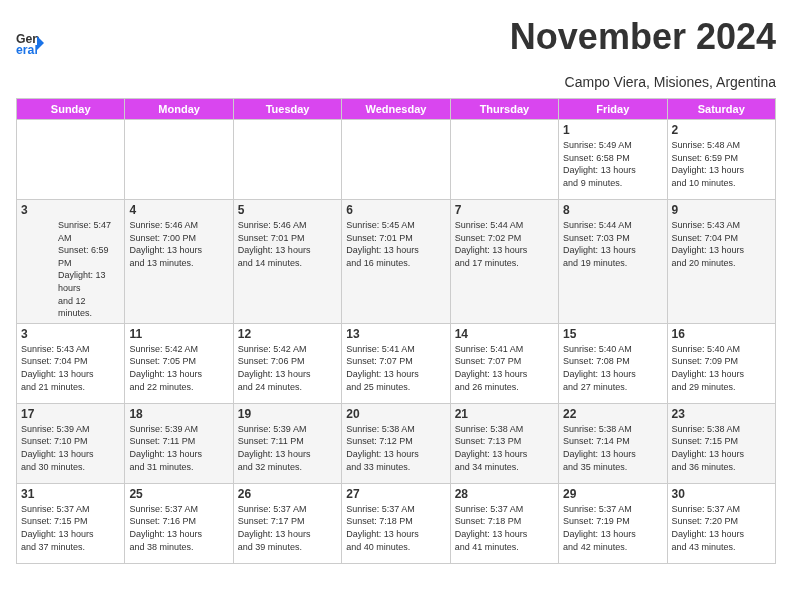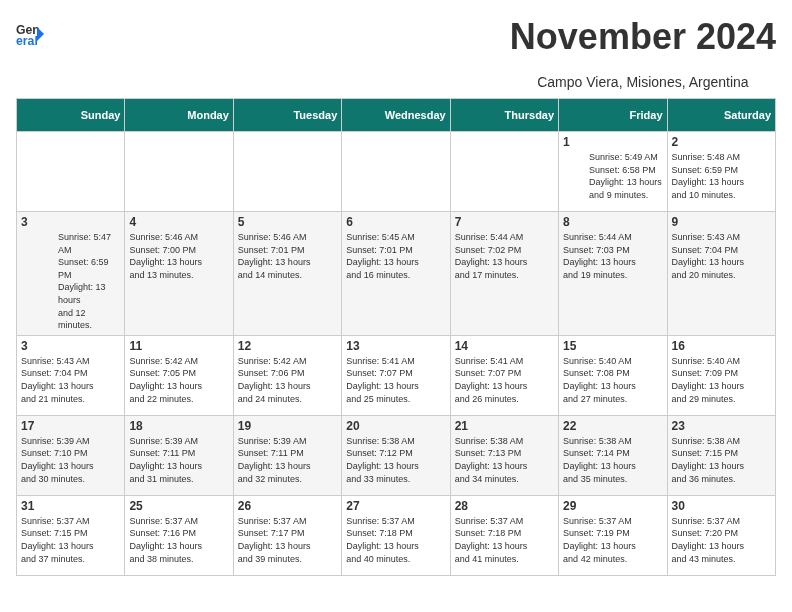--- a/index.html
+++ b/index.html
@@ -12,61 +12,61 @@
     }
     .header-section {
       display: flex;
       align-items: flex-start;
       justify-content: space-between;
       margin-bottom: 8px;
     }
     .logo {
       display: flex;
       align-items: center;
-      margin-top: 4px;
+      margin-top: 13px;
     }
     .logo-text {
       font-size: 18px;
       font-weight: bold;
       color: #333;
       line-height: 1.1;
     }
     .logo-text span {
       color: #1a73e8;
     }
     .logo-icon {
       width: 28px;
       height: 28px;
       margin-right: 2px;
     }
     .title-section {
-      text-align: center;
+      text-align: right;
     }
     .month-title {
       font-size: 36px;
       font-weight: bold;
       color: #333;
     }
     .location-title {
       font-size: 14px;
       color: #333;
       margin-top: 16px;
     }
     table {
       width: 100%;
       border-collapse: collapse;
       table-layout: fixed;
     }
     thead th {
-      background-color: #0f766e;
+      background-color: #d946ef;
       color: #fff;
       font-size: 11px;
       font-weight: bold;
-      text-align: right;
-      padding: 10px 4px;
+      text-align: center;
+      padding: 4px 4px;
       border: 1px solid #ccc;
     }
     tbody td {
       border: 1px solid #ccc;
       vertical-align: top;
       padding: 3px 4px;
       font-size: 9px;
       color: #333;
       height: 80px;
       background: #fff;
@@ -121,21 +121,21 @@
   </thead>
   <tbody id="calendar-body">
   <tr>
         <td class="empty-cell"></td>
         <td class="empty-cell"></td>
         <td class="empty-cell"></td>
         <td class="empty-cell"></td>
         <td class="empty-cell"></td>
         <td>
           <span class="day-number">1</span>
-          <div class="cell-info" style="white-space: pre-line; margin-left: 26px;">Sunrise: 5:49 AM
+          <div class="cell-info" style="white-space: pre-line;">Sunrise: 5:49 AM
 Sunset: 6:58 PM
 Daylight: 13 hours
 and 9 minutes.</div>
         </td>
         <td>
           <span class="day-number">2</span>
           <div class="cell-info" style="white-space: pre-line;">Sunrise: 5:48 AM
 Sunset: 6:59 PM
 Daylight: 13 hours
 and 10 minutes.</div>

